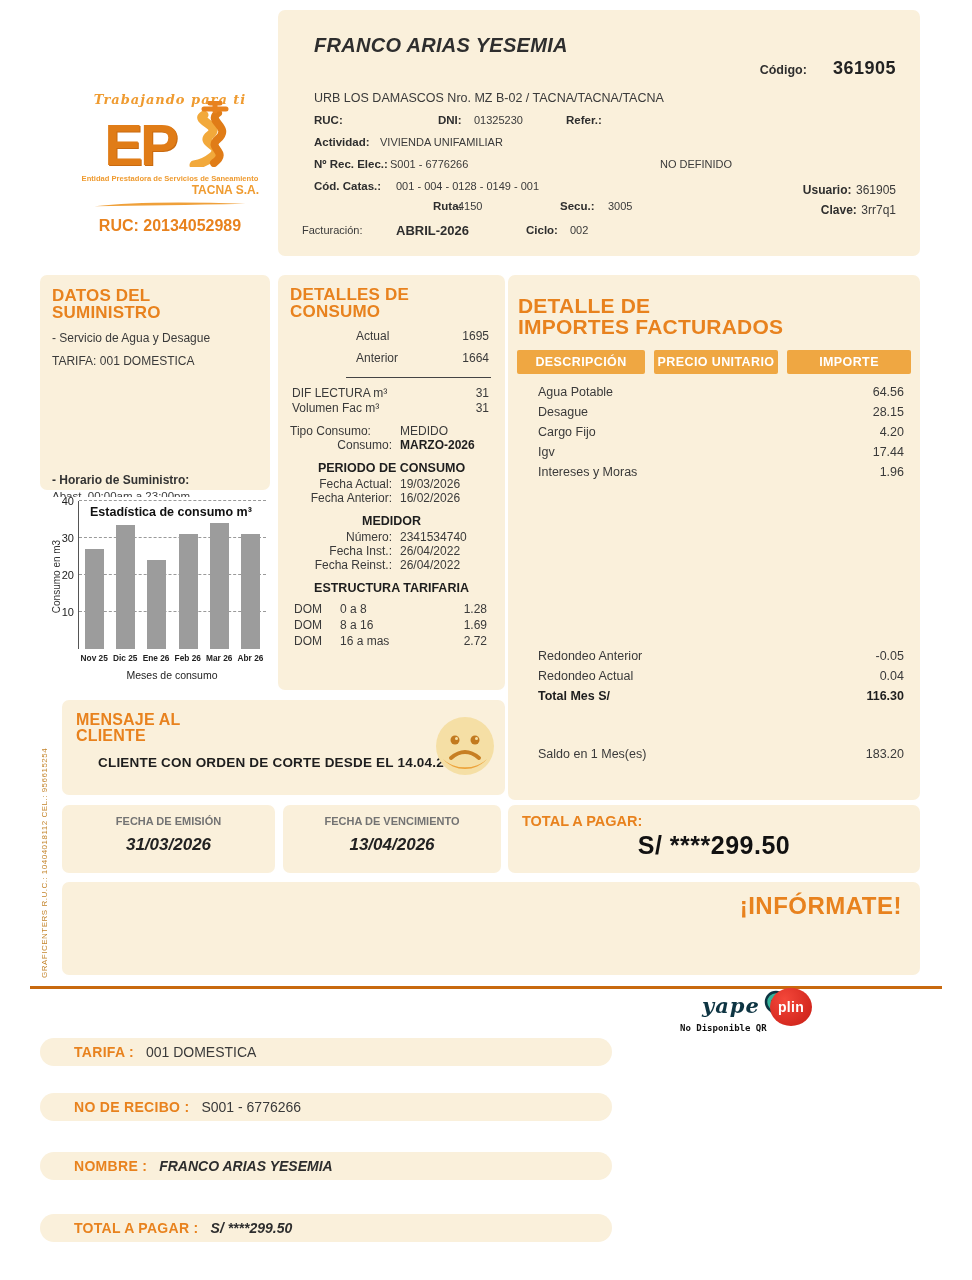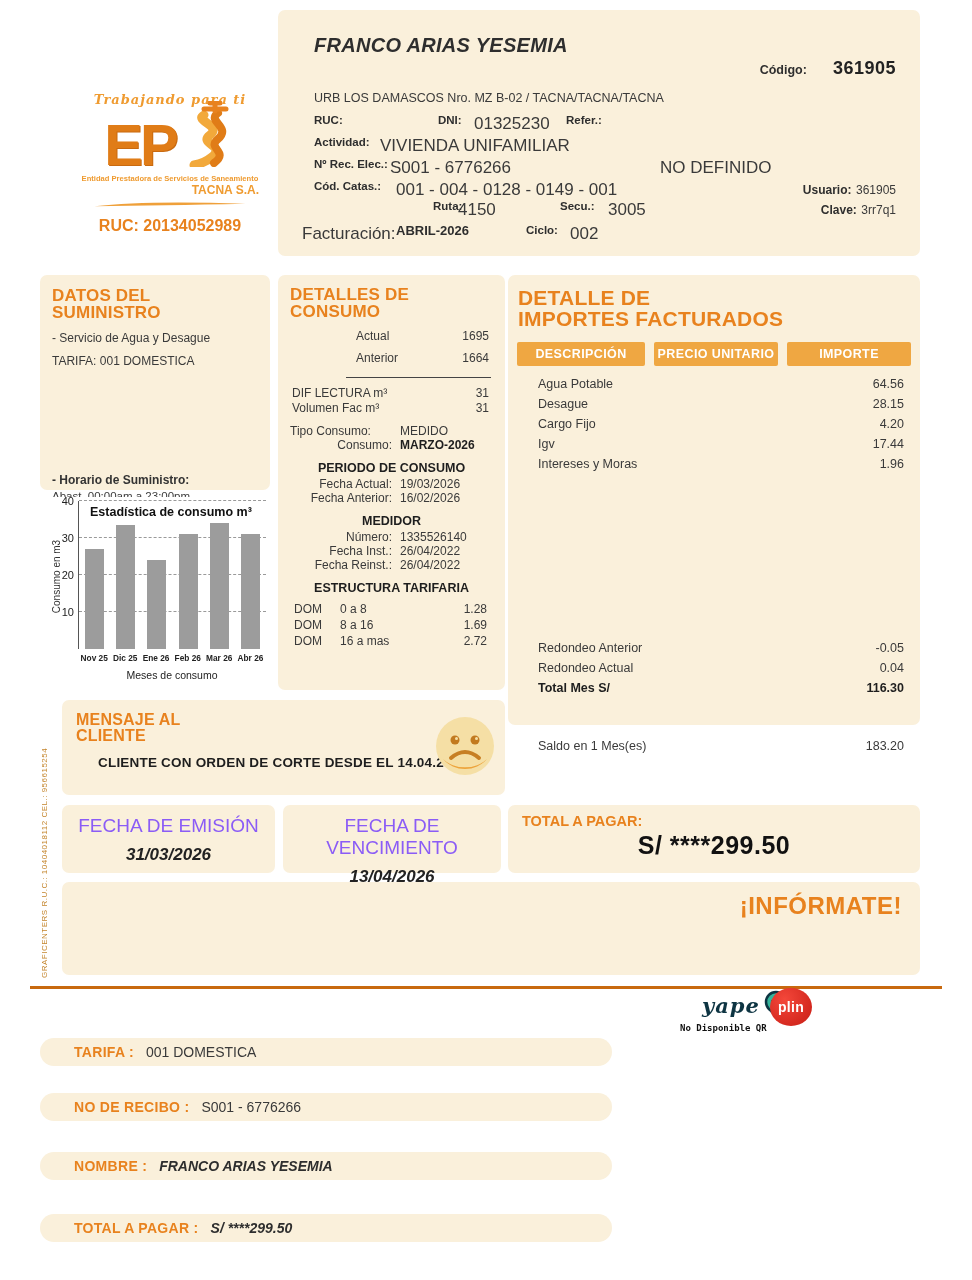--- a/index.html
+++ b/index.html
@@ -17,21 +17,21 @@
   .logo-sub { font-size:7.6px; font-weight:bold; color:#ef9b30; margin-top:3px; }
   .logo-company { font-size:12px; font-weight:bold; color:#ef9b30; text-align:right; padding-right:6px; }
   .logo-swoosh { height:6px; margin:1px 4px 3px; }
   .logo-ruc { font-size:16px; font-weight:bold; color:#e8821e; margin-top:2px; }
 
   
   .hdr { left:278px; top:10px; width:642px; height:246px; }
   .hdr .abs { position:absolute; white-space:nowrap; }
   .hdr-name { font-size:20px; font-weight:bold; font-style:italic; color:#2e2e2e; letter-spacing:.3px; }
   .hdr-lab { font-weight:bold; font-size:11.5px; color:#2e2e2e; }
-  .hdr-val { font-size:17px; color:#3a3a3a; }
+  .hdr-val { font-size:11px; color:#3a3a3a; }
   .codigo-wrap { display:flex; align-items:baseline; gap:26px; }
   .codigo-val { font-size:18px; font-weight:bold; color:#222; letter-spacing:.5px; }
 
   
   .sum { left:40px; top:275px; width:230px; height:215px; padding:12px 12px; }
   .sum .sec-title { font-size:17px; }
   .sum-line { font-size:12px; margin-top:9px; color:#3a3a3a; }
   .sum-hor { font-size:12px; font-weight:bold; margin-top:105px; color:#333; }
   .sum-abast { font-size:11.5px; margin-top:3px; }
 
@@ -55,40 +55,40 @@
   .kv.meas { padding:0 4px 0 66px; margin-top:8px; }
   .kv.dif { padding:0 4px 0 2px; margin-top:1px;gap:10px; }
   .con-rule { border-top:1.5px solid #444; margin:12px 2px 8px 56px; }
   .grid2 { display:grid; grid-template-columns:102px auto; column-gap:8px; font-size:12px; margin-top:2px; }
   .grid2 .gl { text-align:right; }
   .con-sub { text-align:center; font-weight:bold; font-size:12.5px; margin-top:9px; color:#1e1e1e; }
   .grid3 { display:grid; grid-template-columns:46px 92px auto; font-size:12px; margin-top:2px; padding:0 6px 0 4px; }
   .grid3 .g3r { text-align:right; }
 
   
-  .imp { left:508px; top:275px; width:412px; height:450px; padding:12px 0; }
+  .imp { left:508px; top:275px; width:412px; height:525px; padding:20px 0; }
   .imp .sec-title { font-size:21px; padding-left:10px; }
   .imp-headers { display:flex; gap:9px; padding:0 9px; margin-top:12px; }
   .imp-th { background:#efa742; color:#fff; font-weight:bold; font-size:12.5px; text-align:center; height:24px; line-height:24px; border-radius:2px; letter-spacing:.4px; }
   .imp-th:nth-child(1){ width:128px; } .imp-th:nth-child(2){ width:124px; } .imp-th:nth-child(3){ flex:1; }
   .imp-row { display:flex; justify-content:space-between; font-size:12.5px; padding:0 16px 0 18px; height:20px; align-items:center;margin-left:12px; }
   .imp-items { margin-top:8px; }
   .imp-gap1 { height:164px; } .imp-gap2 { height:38px; }
   .bold { font-weight:bold; color:#1e1e1e; }
 
   
   .msg { left:62px; top:700px; width:443px; height:95px; padding:12px 14px; }
   .msg .sec-title { font-size:16px; }
   .msg-text { font-size:13.5px; font-weight:bold; color:#1e1e1e; margin:10px 0 0 22px; letter-spacing:.2px; }
   .sad { position:absolute; right:8px; top:14px; }
 
   
   .fe { left:62px; top:805px; width:213px; height:68px; text-align:center; padding-top:10px; }
   .fv { left:283px; top:805px; width:218px; height:68px; text-align:center; padding-top:10px; }
-  .date-lab { font-size:19px; font-weight:normal; color:#8b5cf6; }
+  .date-lab { font-size:11px; font-weight:bold; color:#737373; }
   .date-val { font-size:17px; font-weight:bold; font-style:italic; color:#222; margin-top:8px; }
   .tot { left:508px; top:805px; width:412px; height:68px; padding:8px 14px; }
   .tot-lab { font-size:14.5px; font-weight:bold; color:#e8821e; }
   .tot-val { font-size:25px; font-weight:bold; color:#111; text-align:center; margin-top:2px; letter-spacing:.5px; }
   .inf { left:62px; top:882px; width:858px; height:93px; padding:10px 18px; text-align:right; }
   .inf-text { font-size:24px; font-weight:bold; color:#e8821e; letter-spacing:.5px; }
 
   
   .side-text { position:absolute; left:40px; top:978px; transform:rotate(-90deg); transform-origin:left top; font-size:8px; color:#c4852c; letter-spacing:.5px; white-space:nowrap; }
 
@@ -241,21 +241,21 @@
     <div class="con-sub">PERIODO DE CONSUMO</div>
     <div class="grid2">
       <span class="gl">Fecha Actual:</span>
         <span>19/03/2026</span>
       <span class="gl">Fecha Anterior:</span>
         <span>16/02/2026</span>
     </div>
     <div class="con-sub">MEDIDOR</div>
     <div class="grid2">
       <span class="gl">Número:</span>
-        <span>1335526140</span>
+        <span>2341534740</span>
       <span class="gl">Fecha Inst.:</span>
         <span>26/04/2022</span>
       <span class="gl">Fecha Reinst.:</span>
         <span>26/04/2022</span>
     </div>
     <div class="con-sub">ESTRUCTURA TARIFARIA</div>
     <div class="grid3" style="margin-top:7px;">
       <span>DOM</span>
         <span>0 a 8</span>
         <span class="g3r">1.28</span>

